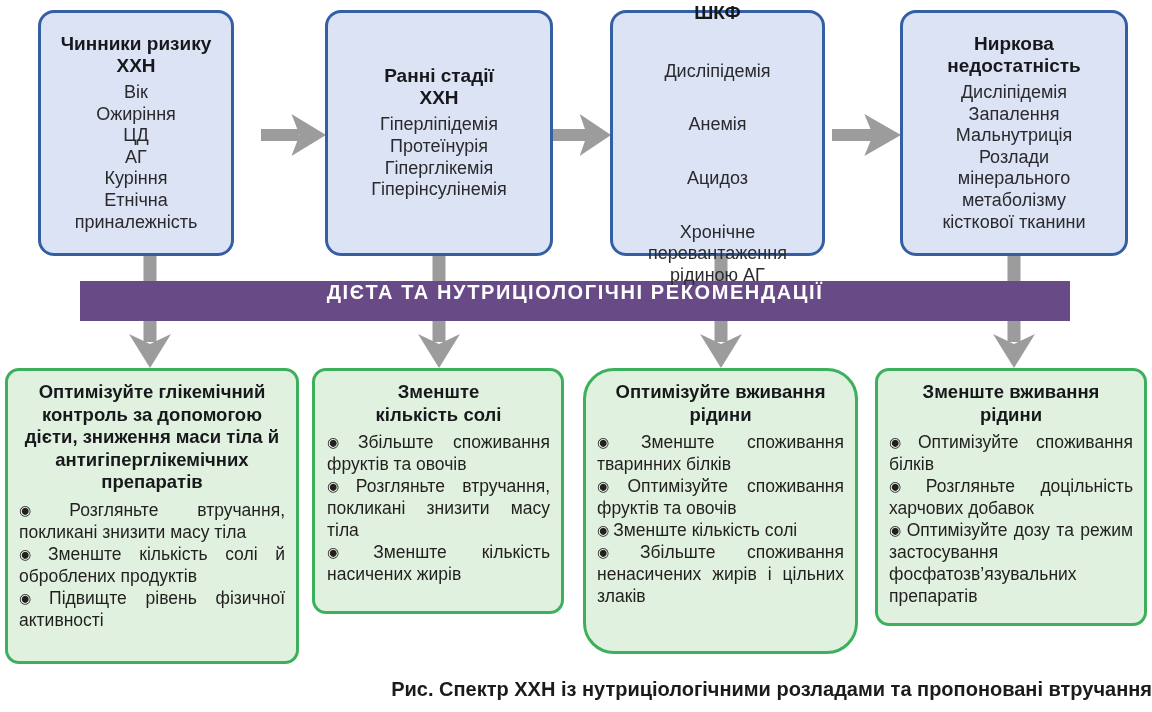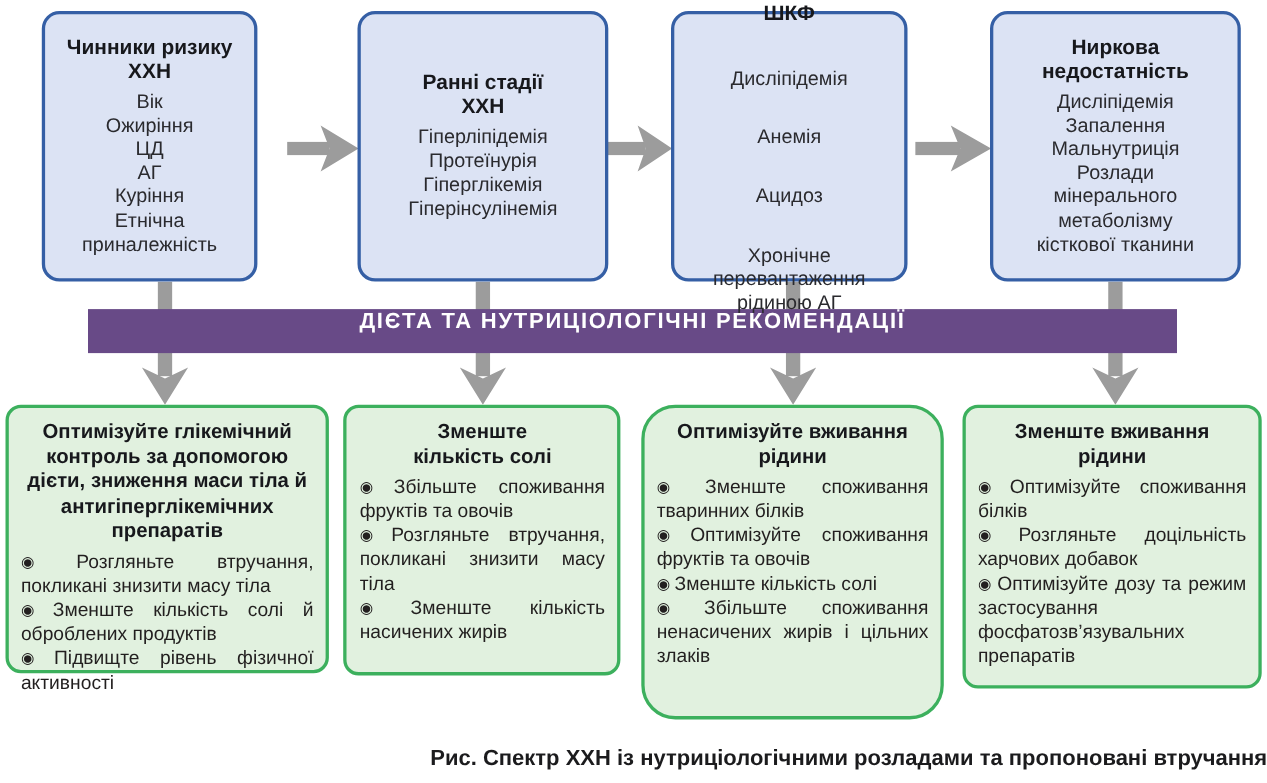--- a/index.html
+++ b/index.html
@@ -147,21 +147,21 @@
     <div class="stage-item">Розлади
 мінерального
 метаболізму
 кісткової тканини</div>
   </div>
 
   <div class="banner">
     <div class="banner-label">ДІЄТА ТА НУТРИЦІОЛОГІЧНІ РЕКОМЕНДАЦІЇ</div>
   </div>
 
-  <div class="rec" style="left:5px;width:294px;height:244px;">
+  <div class="rec" style="left:5px;width:294px;height:296px;">
     <div class="rec-title">Оптимізуйте глікемічний контроль за допомогою дієти, зниження маси тіла й антигіперглікемічних препаратів</div>
     <div class="bullet"><span class="glyph">◉</span><span>Розгляньте втручання, покликані знизити масу тіла</span></div>
     <div class="bullet"><span class="glyph">◉</span><span>Зменште кількість солі й оброблених продуктів</span></div>
     <div class="bullet"><span class="glyph">◉</span><span>Підвищте рівень фізичної активності</span></div>
   </div>
 
   <div class="rec" style="left:312px;width:252px;height:246px;padding-left:12px;">
     <div class="rec-title">Зменште
 кількість солі</div>
     <div class="bullet"><span class="glyph">◉</span><span>Збільште споживання фруктів та овочів</span></div>

